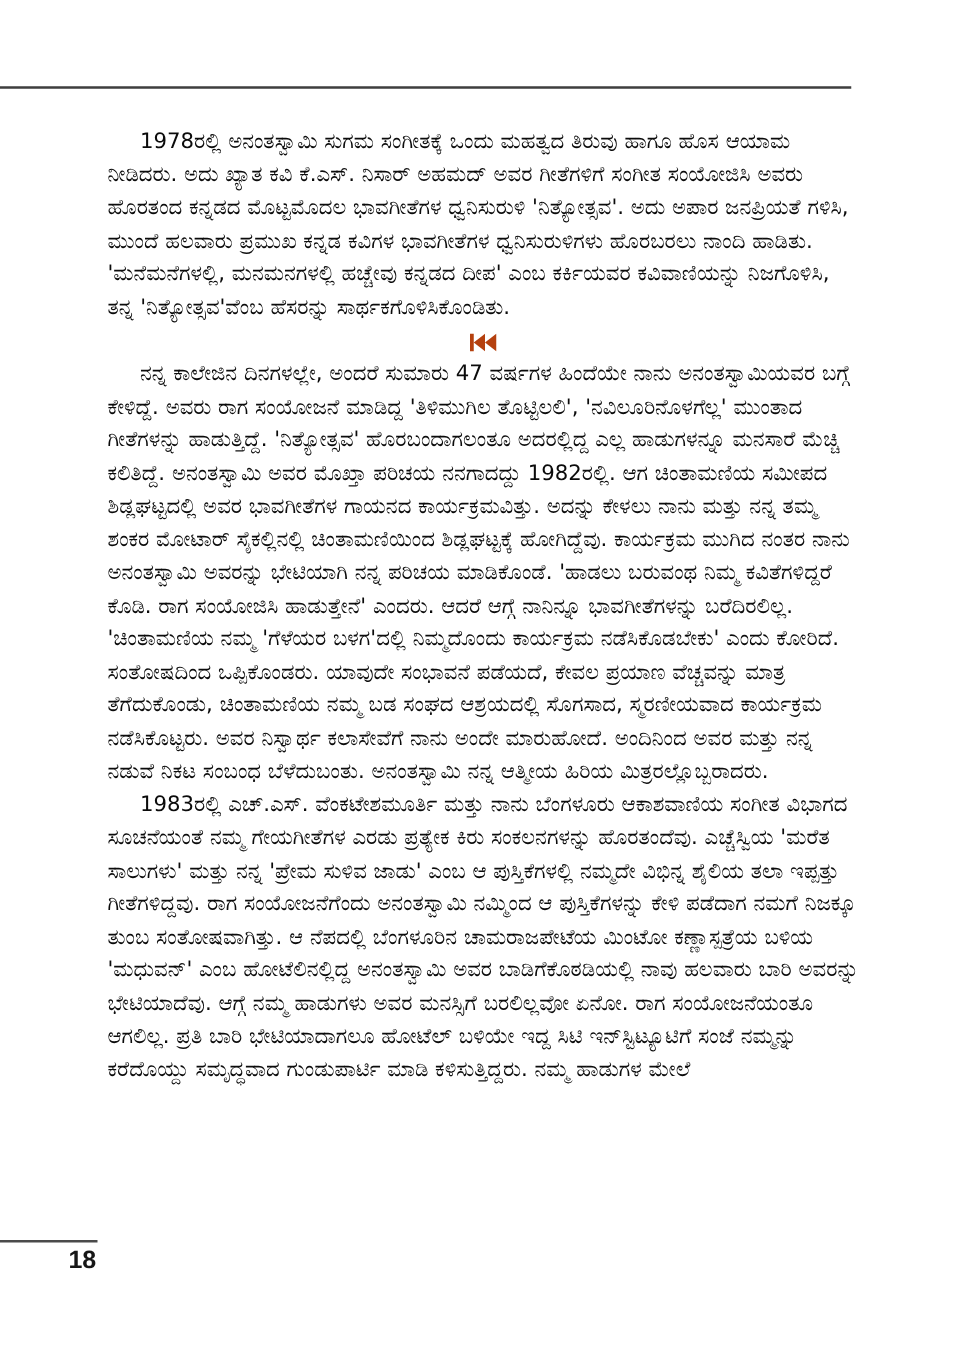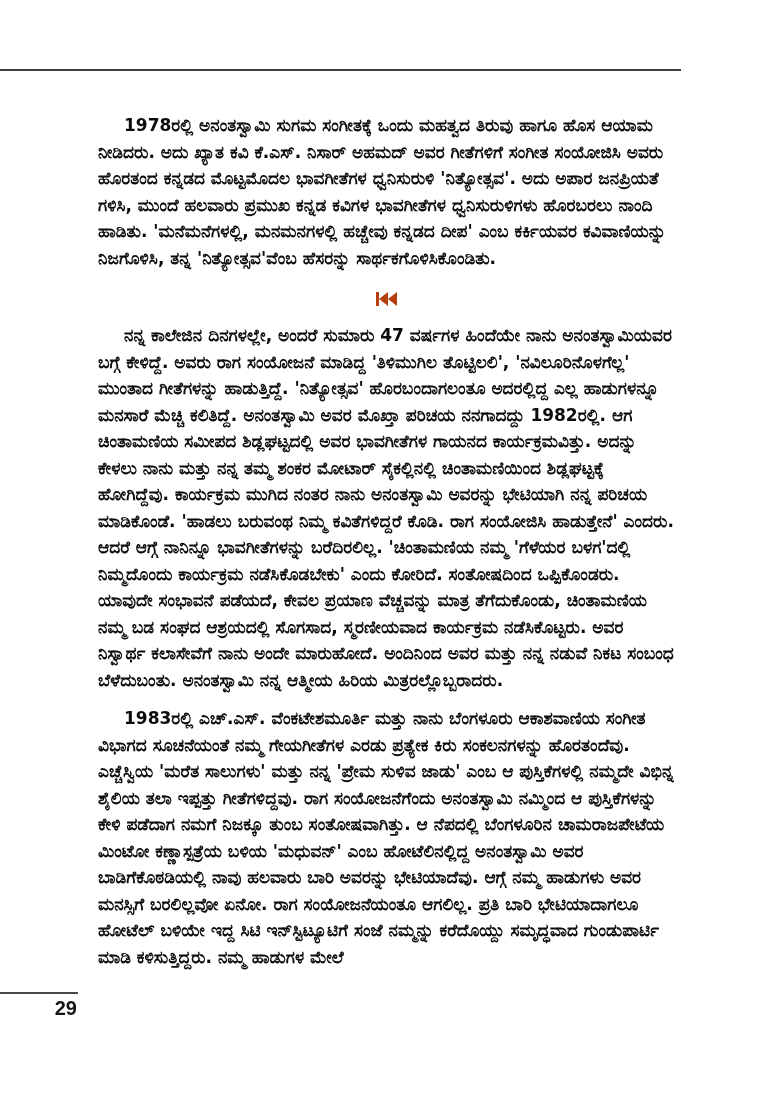--- a/index.html
+++ b/index.html
@@ -23,23 +23,22 @@
     position: absolute;
     top: 100px;
     left: 86px;
     width: 602px;
     font-size: 17px;
     line-height: 26.5px;
     color: #0b0b0b;
     text-align: left;
   }
   .body-text p {
-    margin: 12px;
+    margin: 0;
     text-indent: 26px;
-    font-weight: bold;
   }
   .separator {
     height: 27px;
     text-align: center;
     padding-top: 2px;
     box-sizing: border-box;
   }
   .separator svg {
     display: inline-block;
     vertical-align: middle;
@@ -83,15 +82,15 @@
       </svg>
     </div>
 
     <p>ನನ್ನ ಕಾಲೇಜಿನ ದಿನಗಳಲ್ಲೇ, ಅಂದರೆ ಸುಮಾರು 47 ವರ್ಷಗಳ ಹಿಂದೆಯೇ ನಾನು ಅನಂತಸ್ವಾಮಿಯವರ ಬಗ್ಗೆ ಕೇಳಿದ್ದೆ. ಅವರು ರಾಗ ಸಂಯೋಜನೆ ಮಾಡಿದ್ದ 'ತಿಳಿಮುಗಿಲ ತೊಟ್ಟಿಲಲಿ', 'ನವಿಲೂರಿನೊಳಗೆಲ್ಲ' ಮುಂತಾದ ಗೀತೆಗಳನ್ನು ಹಾಡುತ್ತಿದ್ದೆ. 'ನಿತ್ಯೋತ್ಸವ' ಹೊರಬಂದಾಗಲಂತೂ ಅದರಲ್ಲಿದ್ದ ಎಲ್ಲ ಹಾಡುಗಳನ್ನೂ ಮನಸಾರೆ ಮೆಚ್ಚಿ ಕಲಿತಿದ್ದೆ. ಅನಂತಸ್ವಾಮಿ ಅವರ ಮೊಖ್ತಾ ಪರಿಚಯ ನನಗಾದದ್ದು 1982ರಲ್ಲಿ. ಆಗ ಚಿಂತಾಮಣಿಯ ಸಮೀಪದ ಶಿಡ್ಲಘಟ್ಟದಲ್ಲಿ ಅವರ ಭಾವಗೀತೆಗಳ ಗಾಯನದ ಕಾರ್ಯಕ್ರಮವಿತ್ತು. ಅದನ್ನು ಕೇಳಲು ನಾನು ಮತ್ತು ನನ್ನ ತಮ್ಮ ಶಂಕರ ಮೋಟಾರ್ ಸೈಕಲ್ಲಿನಲ್ಲಿ ಚಿಂತಾಮಣಿಯಿಂದ ಶಿಡ್ಲಘಟ್ಟಕ್ಕೆ ಹೋಗಿದ್ದೆವು. ಕಾರ್ಯಕ್ರಮ ಮುಗಿದ ನಂತರ ನಾನು ಅನಂತಸ್ವಾಮಿ ಅವರನ್ನು ಭೇಟಿಯಾಗಿ ನನ್ನ ಪರಿಚಯ ಮಾಡಿಕೊಂಡೆ. 'ಹಾಡಲು ಬರುವಂಥ ನಿಮ್ಮ ಕವಿತೆಗಳಿದ್ದರೆ ಕೊಡಿ. ರಾಗ ಸಂಯೋಜಿಸಿ ಹಾಡುತ್ತೇನೆ' ಎಂದರು. ಆದರೆ ಆಗ್ಗೆ ನಾನಿನ್ನೂ ಭಾವಗೀತೆಗಳನ್ನು ಬರೆದಿರಲಿಲ್ಲ. 'ಚಿಂತಾಮಣಿಯ ನಮ್ಮ 'ಗೆಳೆಯರ ಬಳಗ'ದಲ್ಲಿ ನಿಮ್ಮದೊಂದು ಕಾರ್ಯಕ್ರಮ ನಡೆಸಿಕೊಡಬೇಕು' ಎಂದು ಕೋರಿದೆ. ಸಂತೋಷದಿಂದ ಒಪ್ಪಿಕೊಂಡರು. ಯಾವುದೇ ಸಂಭಾವನೆ ಪಡೆಯದೆ, ಕೇವಲ ಪ್ರಯಾಣ ವೆಚ್ಚವನ್ನು ಮಾತ್ರ ತೆಗೆದುಕೊಂಡು, ಚಿಂತಾಮಣಿಯ ನಮ್ಮ ಬಡ ಸಂಘದ ಆಶ್ರಯದಲ್ಲಿ ಸೊಗಸಾದ, ಸ್ಮರಣೀಯವಾದ ಕಾರ್ಯಕ್ರಮ ನಡೆಸಿಕೊಟ್ಟರು. ಅವರ ನಿಸ್ವಾರ್ಥ ಕಲಾಸೇವೆಗೆ ನಾನು ಅಂದೇ ಮಾರುಹೋದೆ. ಅಂದಿನಿಂದ ಅವರ ಮತ್ತು ನನ್ನ ನಡುವೆ ನಿಕಟ ಸಂಬಂಧ ಬೆಳೆದುಬಂತು. ಅನಂತಸ್ವಾಮಿ ನನ್ನ ಆತ್ಮೀಯ ಹಿರಿಯ ಮಿತ್ರರಲ್ಲೊಬ್ಬರಾದರು.</p>
 
     <p>1983ರಲ್ಲಿ ಎಚ್.ಎಸ್. ವೆಂಕಟೇಶಮೂರ್ತಿ ಮತ್ತು ನಾನು ಬೆಂಗಳೂರು ಆಕಾಶವಾಣಿಯ ಸಂಗೀತ ವಿಭಾಗದ ಸೂಚನೆಯಂತೆ ನಮ್ಮ ಗೇಯಗೀತೆಗಳ ಎರಡು ಪ್ರತ್ಯೇಕ ಕಿರು ಸಂಕಲನಗಳನ್ನು ಹೊರತಂದೆವು. ಎಚ್ಚೆಸ್ವಿಯ 'ಮರೆತ ಸಾಲುಗಳು' ಮತ್ತು ನನ್ನ 'ಪ್ರೇಮ ಸುಳಿವ ಜಾಡು' ಎಂಬ ಆ ಪುಸ್ತಿಕೆಗಳಲ್ಲಿ ನಮ್ಮದೇ ವಿಭಿನ್ನ ಶೈಲಿಯ ತಲಾ ಇಪ್ಪತ್ತು ಗೀತೆಗಳಿದ್ದವು. ರಾಗ ಸಂಯೋಜನೆಗೆಂದು ಅನಂತಸ್ವಾಮಿ ನಮ್ಮಿಂದ ಆ ಪುಸ್ತಿಕೆಗಳನ್ನು ಕೇಳಿ ಪಡೆದಾಗ ನಮಗೆ ನಿಜಕ್ಕೂ ತುಂಬ ಸಂತೋಷವಾಗಿತ್ತು. ಆ ನೆಪದಲ್ಲಿ ಬೆಂಗಳೂರಿನ ಚಾಮರಾಜಪೇಟೆಯ ಮಿಂಟೋ ಕಣ್ಣಾಸ್ಪತ್ರೆಯ ಬಳಿಯ 'ಮಧುವನ್' ಎಂಬ ಹೋಟೆಲಿನಲ್ಲಿದ್ದ ಅನಂತಸ್ವಾಮಿ ಅವರ ಬಾಡಿಗೆಕೊಠಡಿಯಲ್ಲಿ ನಾವು ಹಲವಾರು ಬಾರಿ ಅವರನ್ನು ಭೇಟಿಯಾದೆವು. ಆಗ್ಗೆ ನಮ್ಮ ಹಾಡುಗಳು ಅವರ ಮನಸ್ಸಿಗೆ ಬರಲಿಲ್ಲವೋ ಏನೋ. ರಾಗ ಸಂಯೋಜನೆಯಂತೂ ಆಗಲಿಲ್ಲ. ಪ್ರತಿ ಬಾರಿ ಭೇಟಿಯಾದಾಗಲೂ ಹೋಟೆಲ್ ಬಳಿಯೇ ಇದ್ದ ಸಿಟಿ ಇನ್‌ಸ್ಟಿಟ್ಯೂಟಿಗೆ ಸಂಜೆ ನಮ್ಮನ್ನು ಕರೆದೊಯ್ದು ಸಮೃದ್ಧವಾದ ಗುಂಡುಪಾರ್ಟಿ ಮಾಡಿ ಕಳಿಸುತ್ತಿದ್ದರು. ನಮ್ಮ ಹಾಡುಗಳ ಮೇಲೆ</p>
 
   </div>
 
   <div class="footer-rule"></div>
-  <div class="page-number">29</div>
+  <div class="page-number">18</div>
 
 </div>
 
 </body></html>

